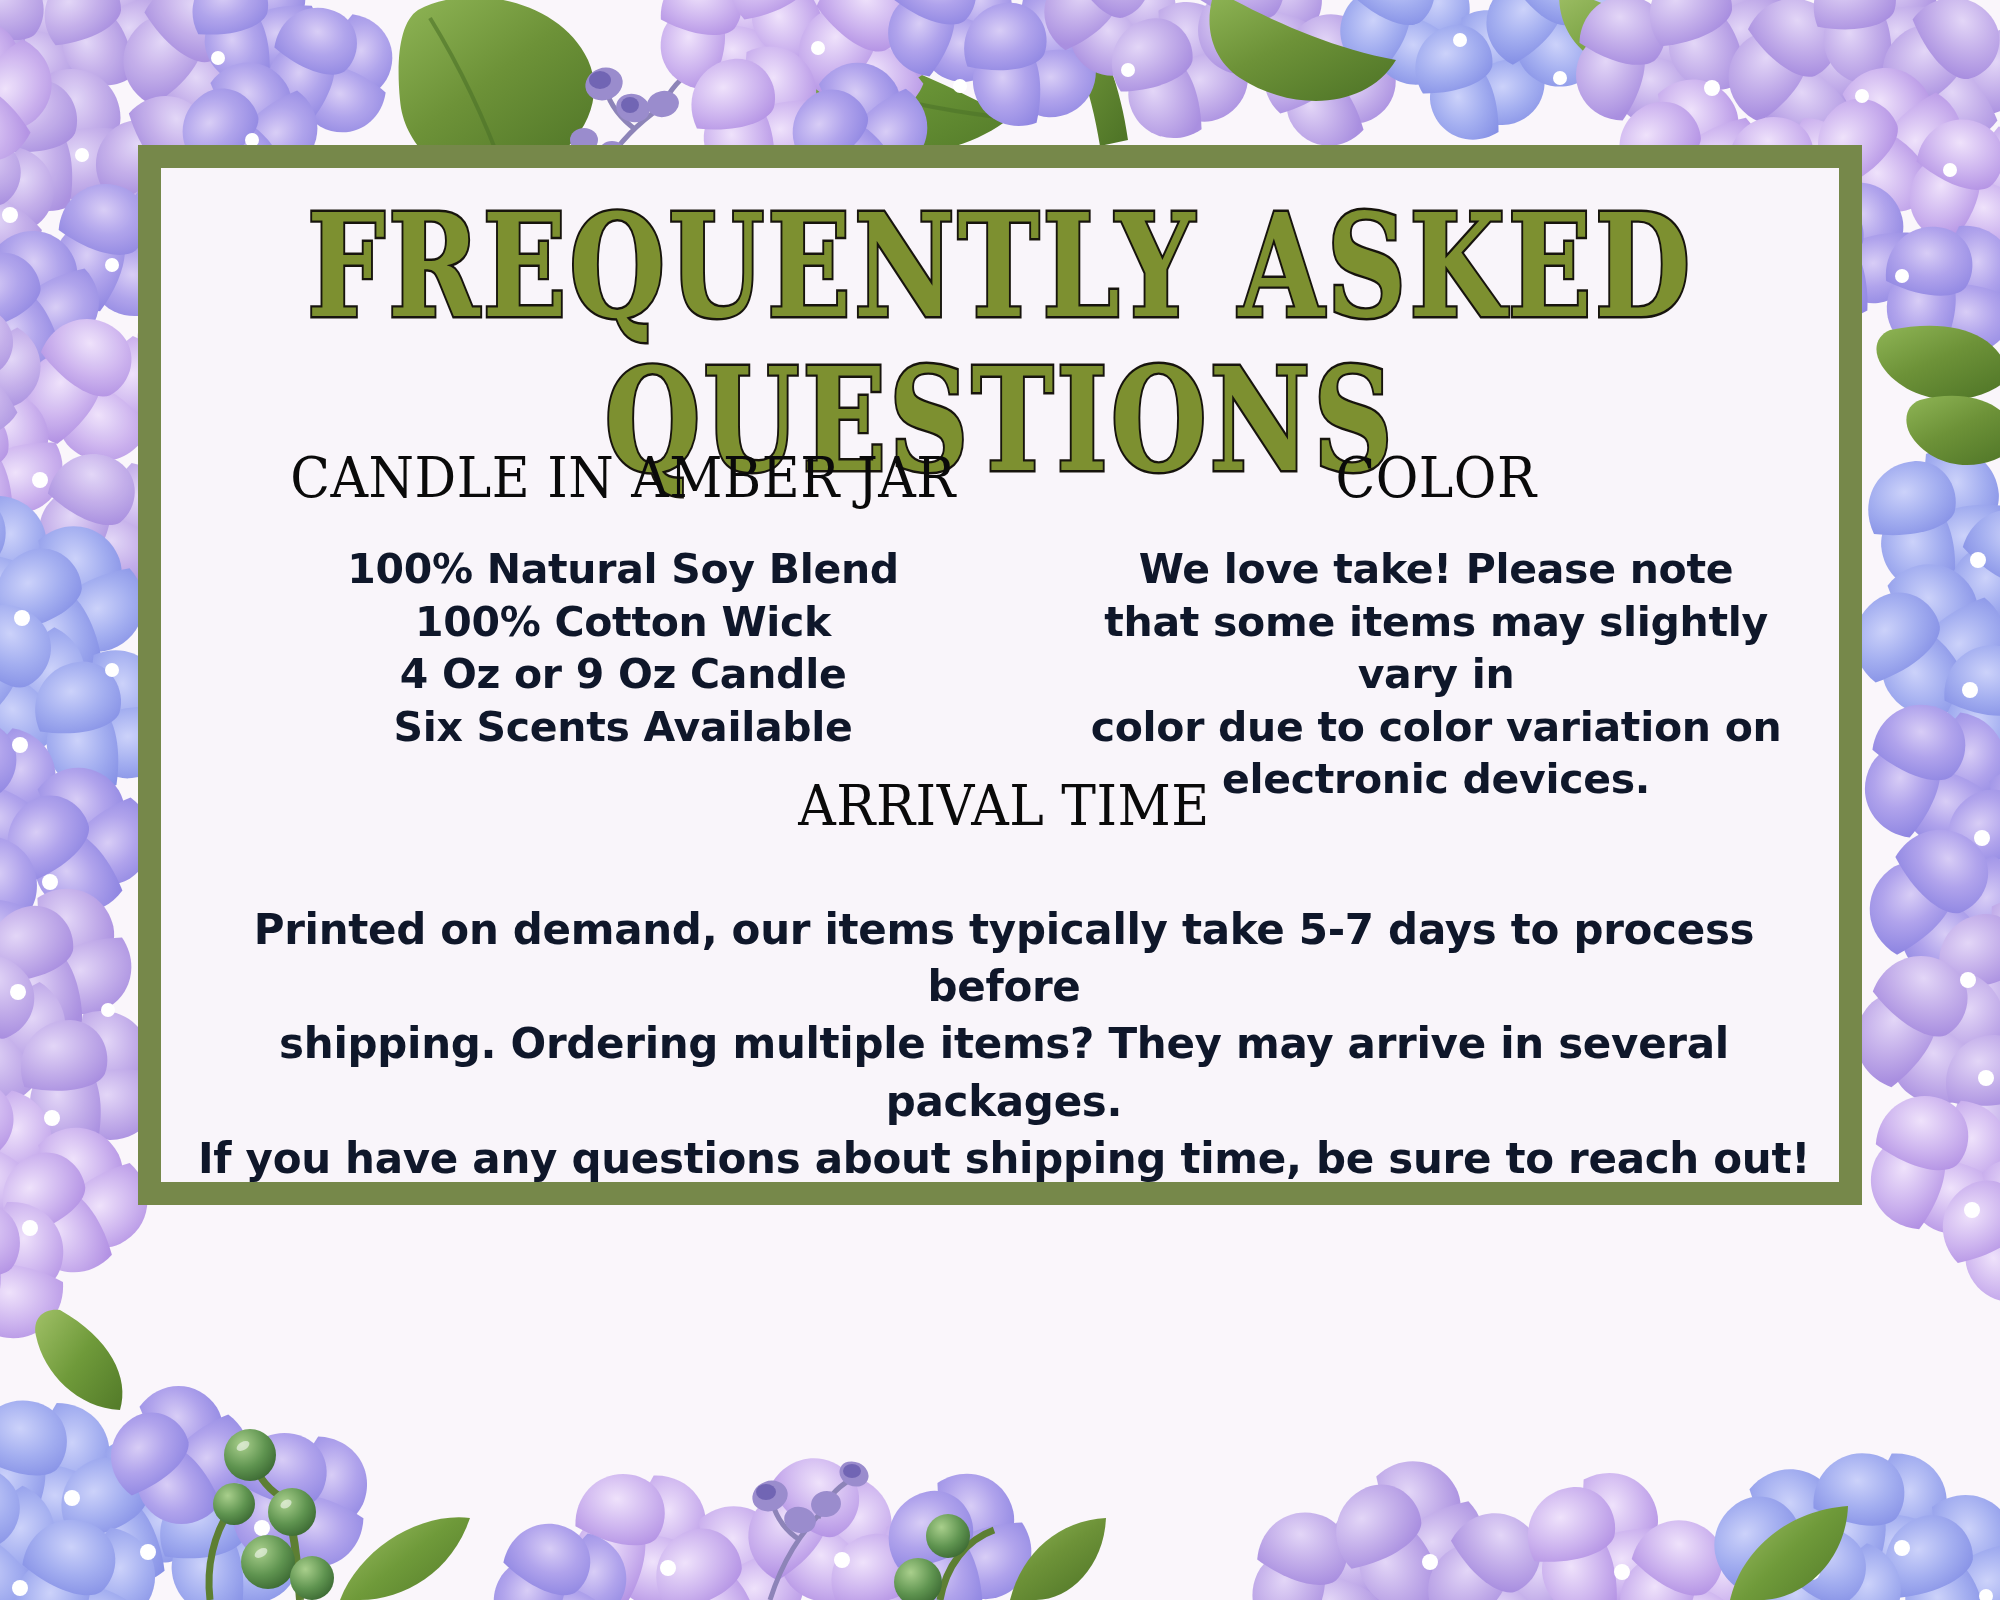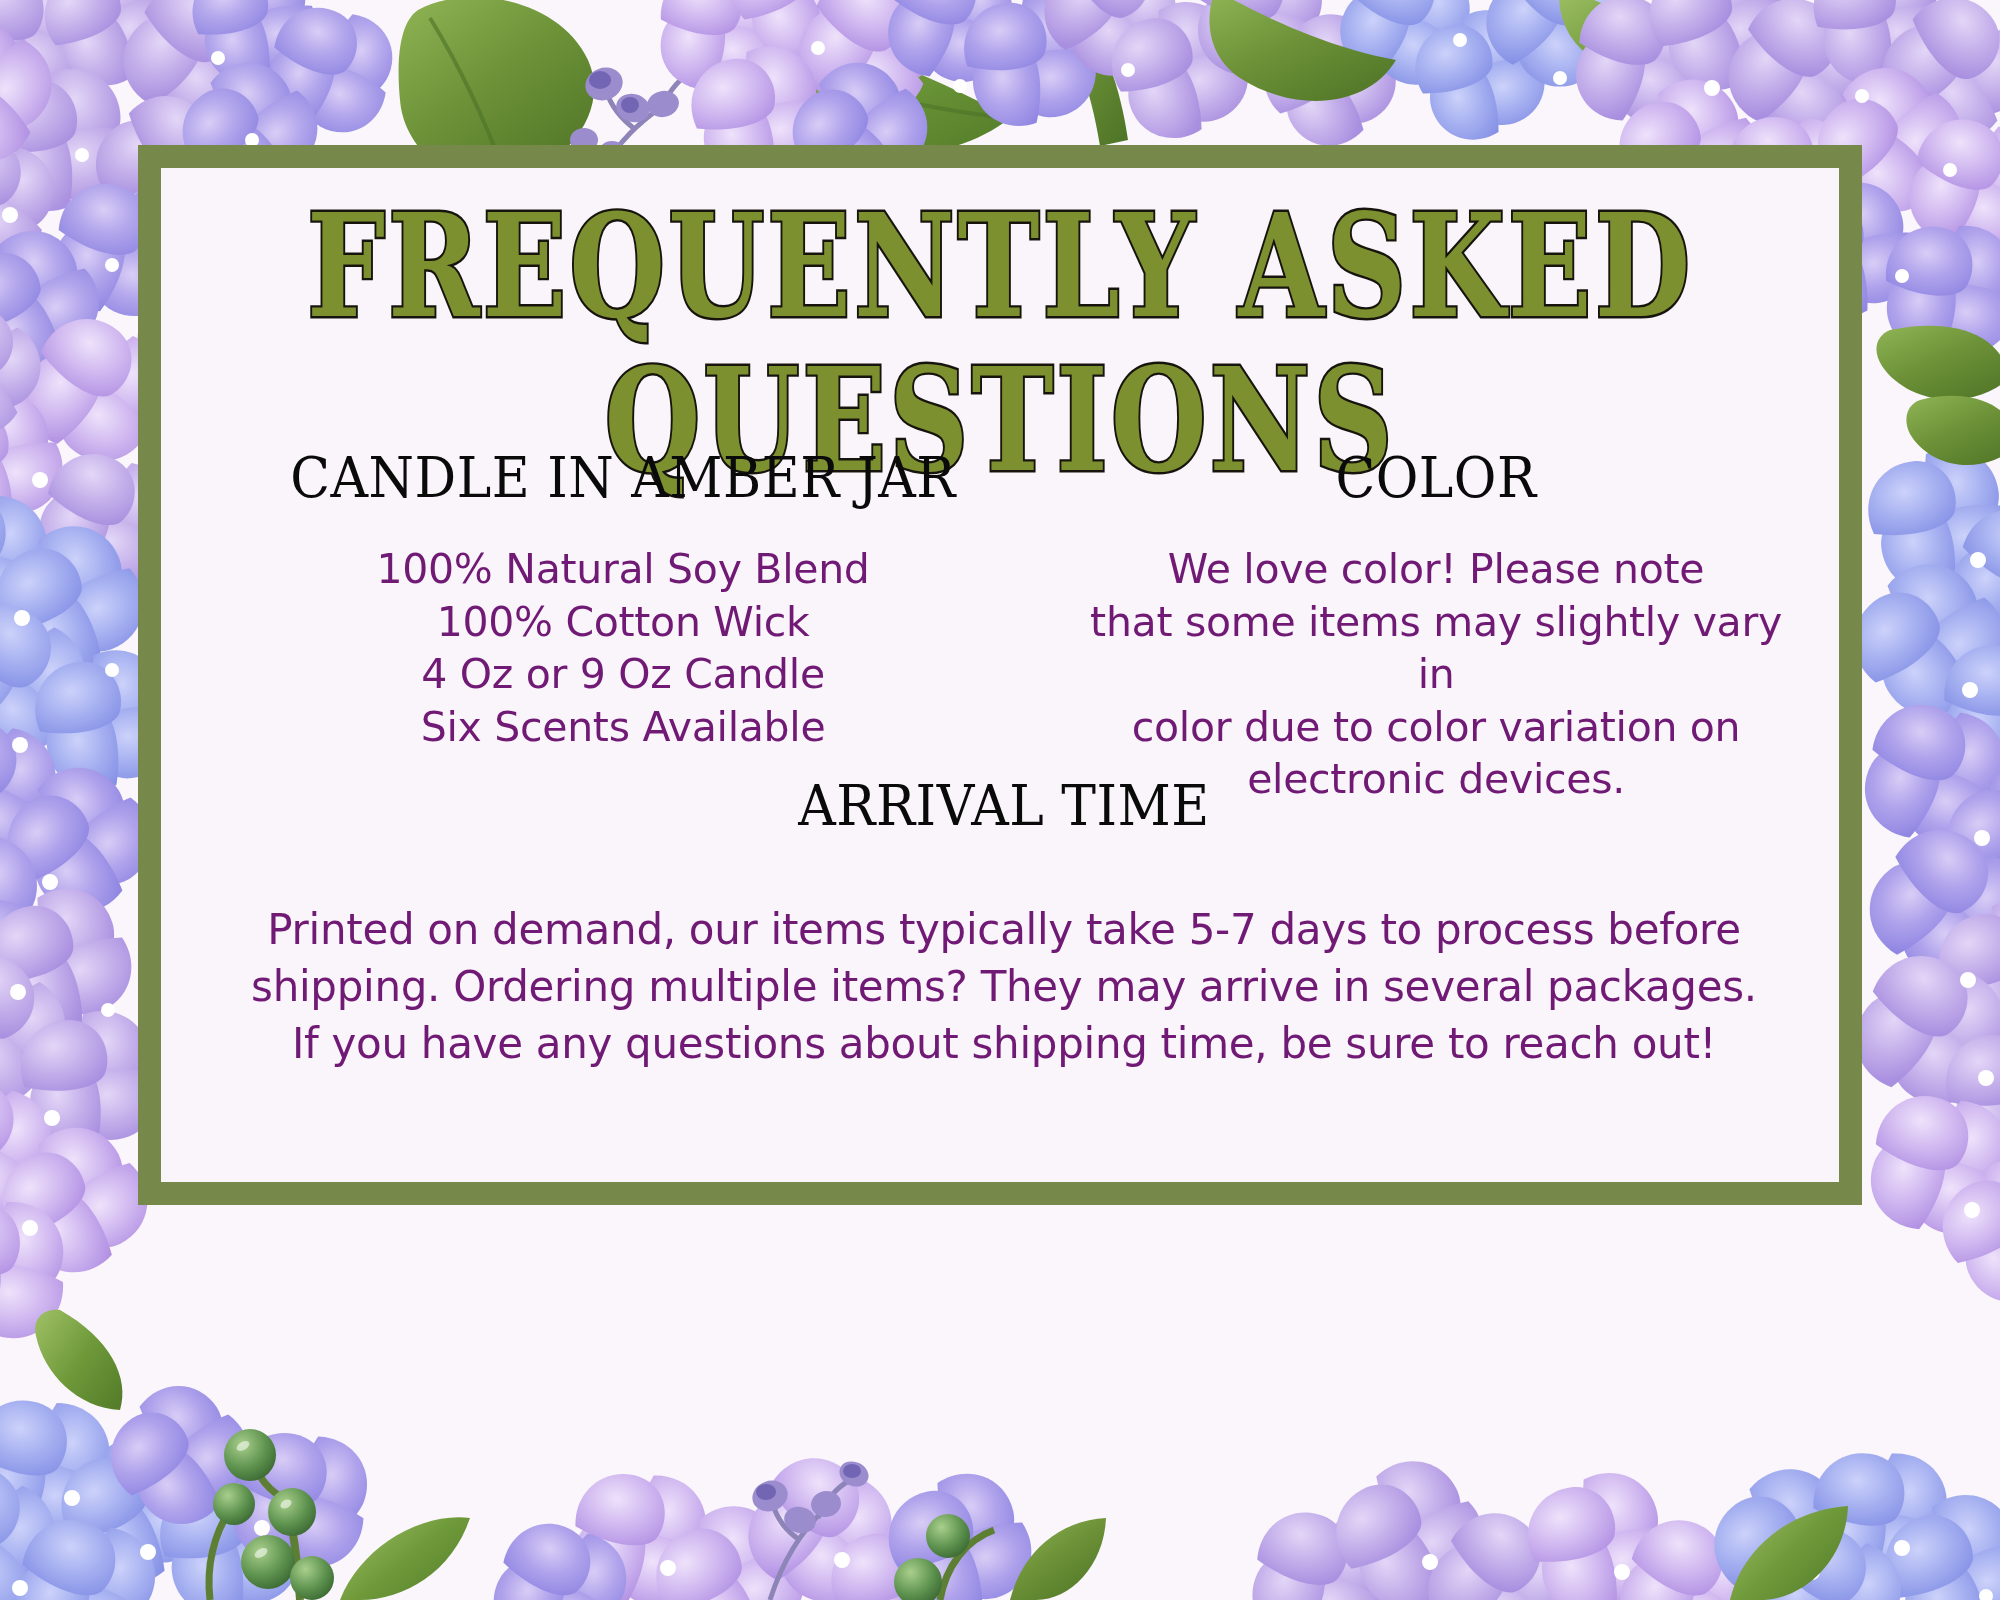--- a/index.html
+++ b/index.html
@@ -103,24 +103,24 @@
     line-height: 1.1;
     color: #0a0a0a;
     letter-spacing: 0.5px;
     margin: 0 0 36px 0;
     text-transform: uppercase;
     transform: scaleY(1.08);
   }
 
   p.body {
     font-family: "DejaVu Sans", "Liberation Sans", sans-serif;
-    font-weight: 400;
+    font-weight: 700;
     font-size: 41px;
     line-height: 1.28;
-    color: #701a75;
+    color: #0f172a;
     margin: 0;
     letter-spacing: -0.3px;
   }
   p.body .ln { display: block; }
 
   
   .arrival {
     position: absolute;
     left: 10px;
     right: 0;
@@ -510,21 +510,21 @@
             <span class="ln">100% Natural Soy Blend</span>
             <span class="ln">100% Cotton Wick</span>
             <span class="ln">4 Oz or 9 Oz Candle</span>
             <span class="ln">Six Scents Available</span>
           </p>
         </div>
 
         <div class="col-right">
           <h2 class="sub">Color</h2>
           <p class="body">
-            <span class="ln">We love color! Please note</span>
+            <span class="ln">We love take! Please note</span>
             <span class="ln">that some items may slightly vary in</span>
             <span class="ln">color due to color variation on</span>
             <span class="ln">electronic devices.</span>
           </p>
         </div>
 
       </div>
 
       <div class="arrival">
         <h2 class="sub">Arrival Time</h2>

